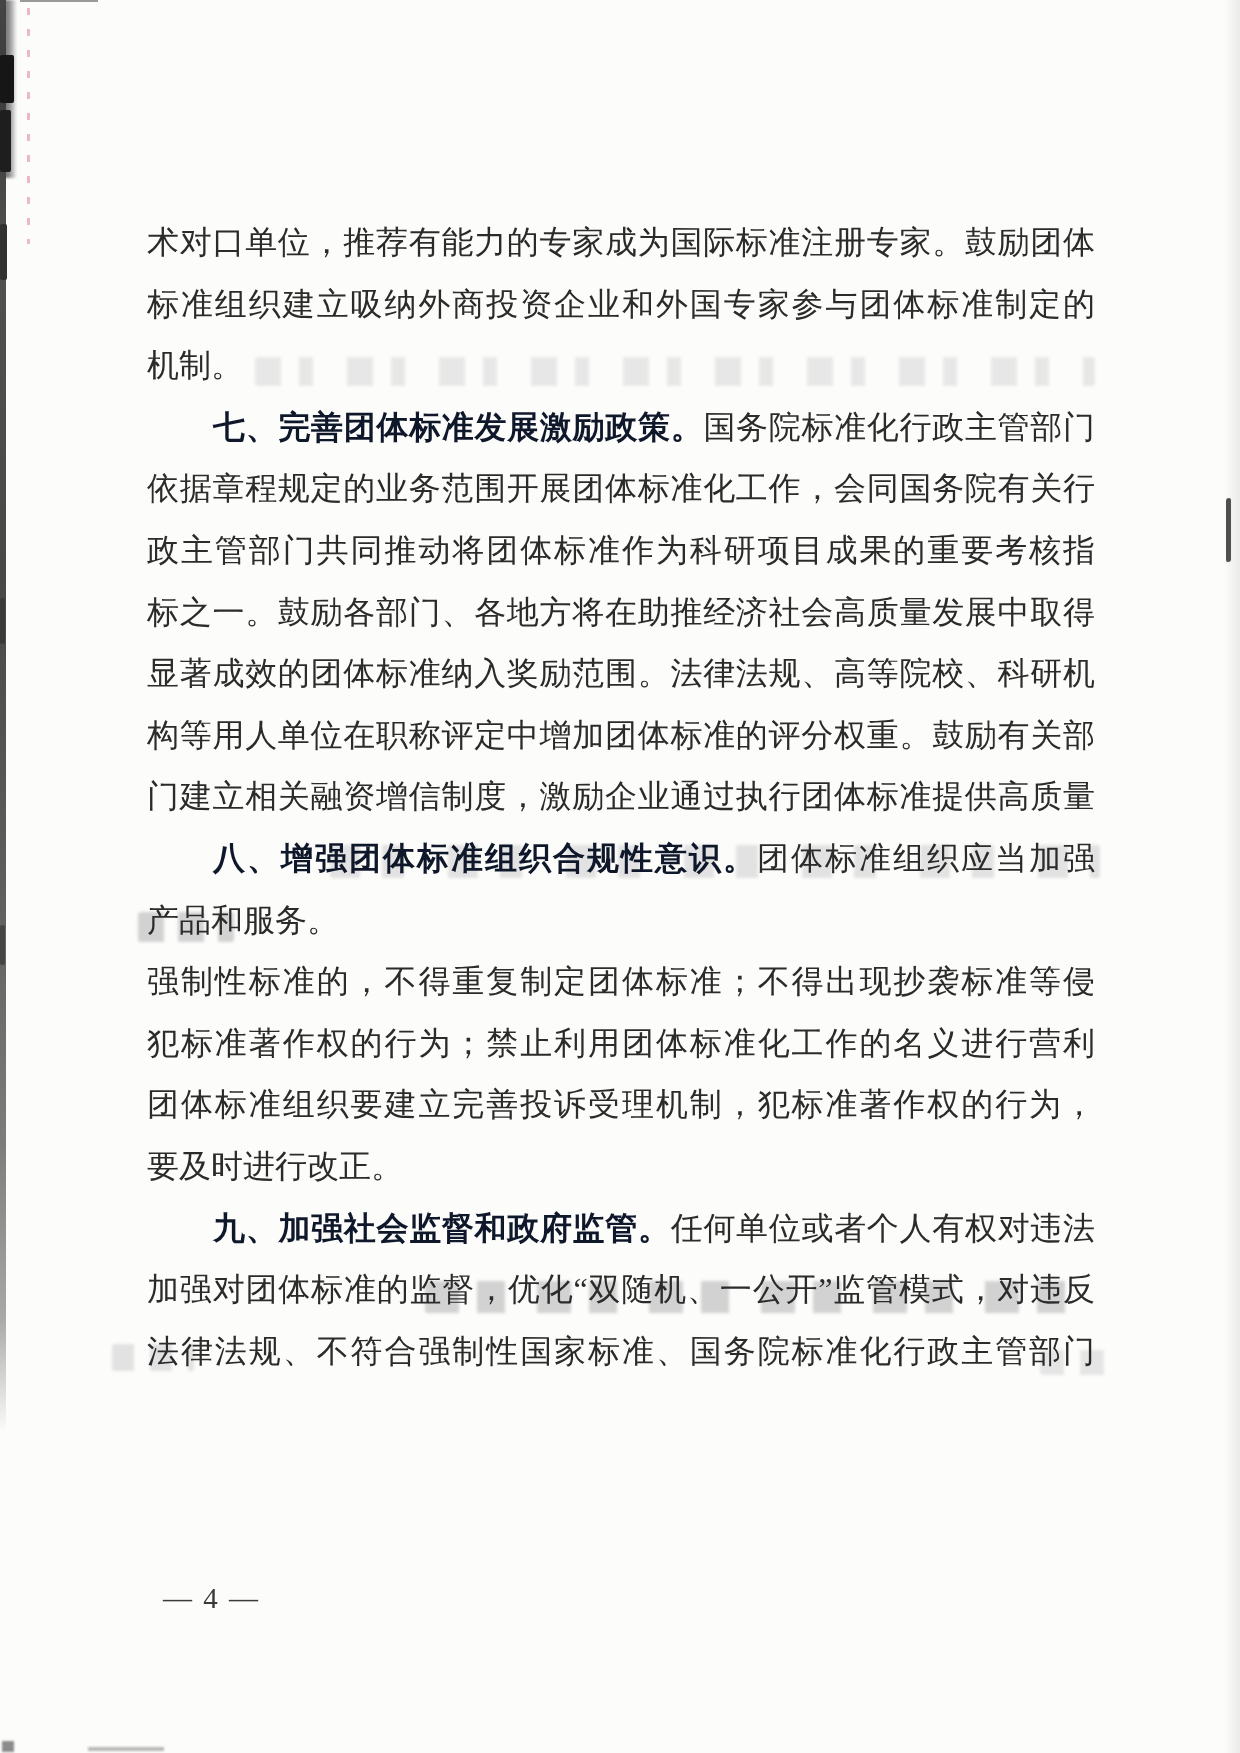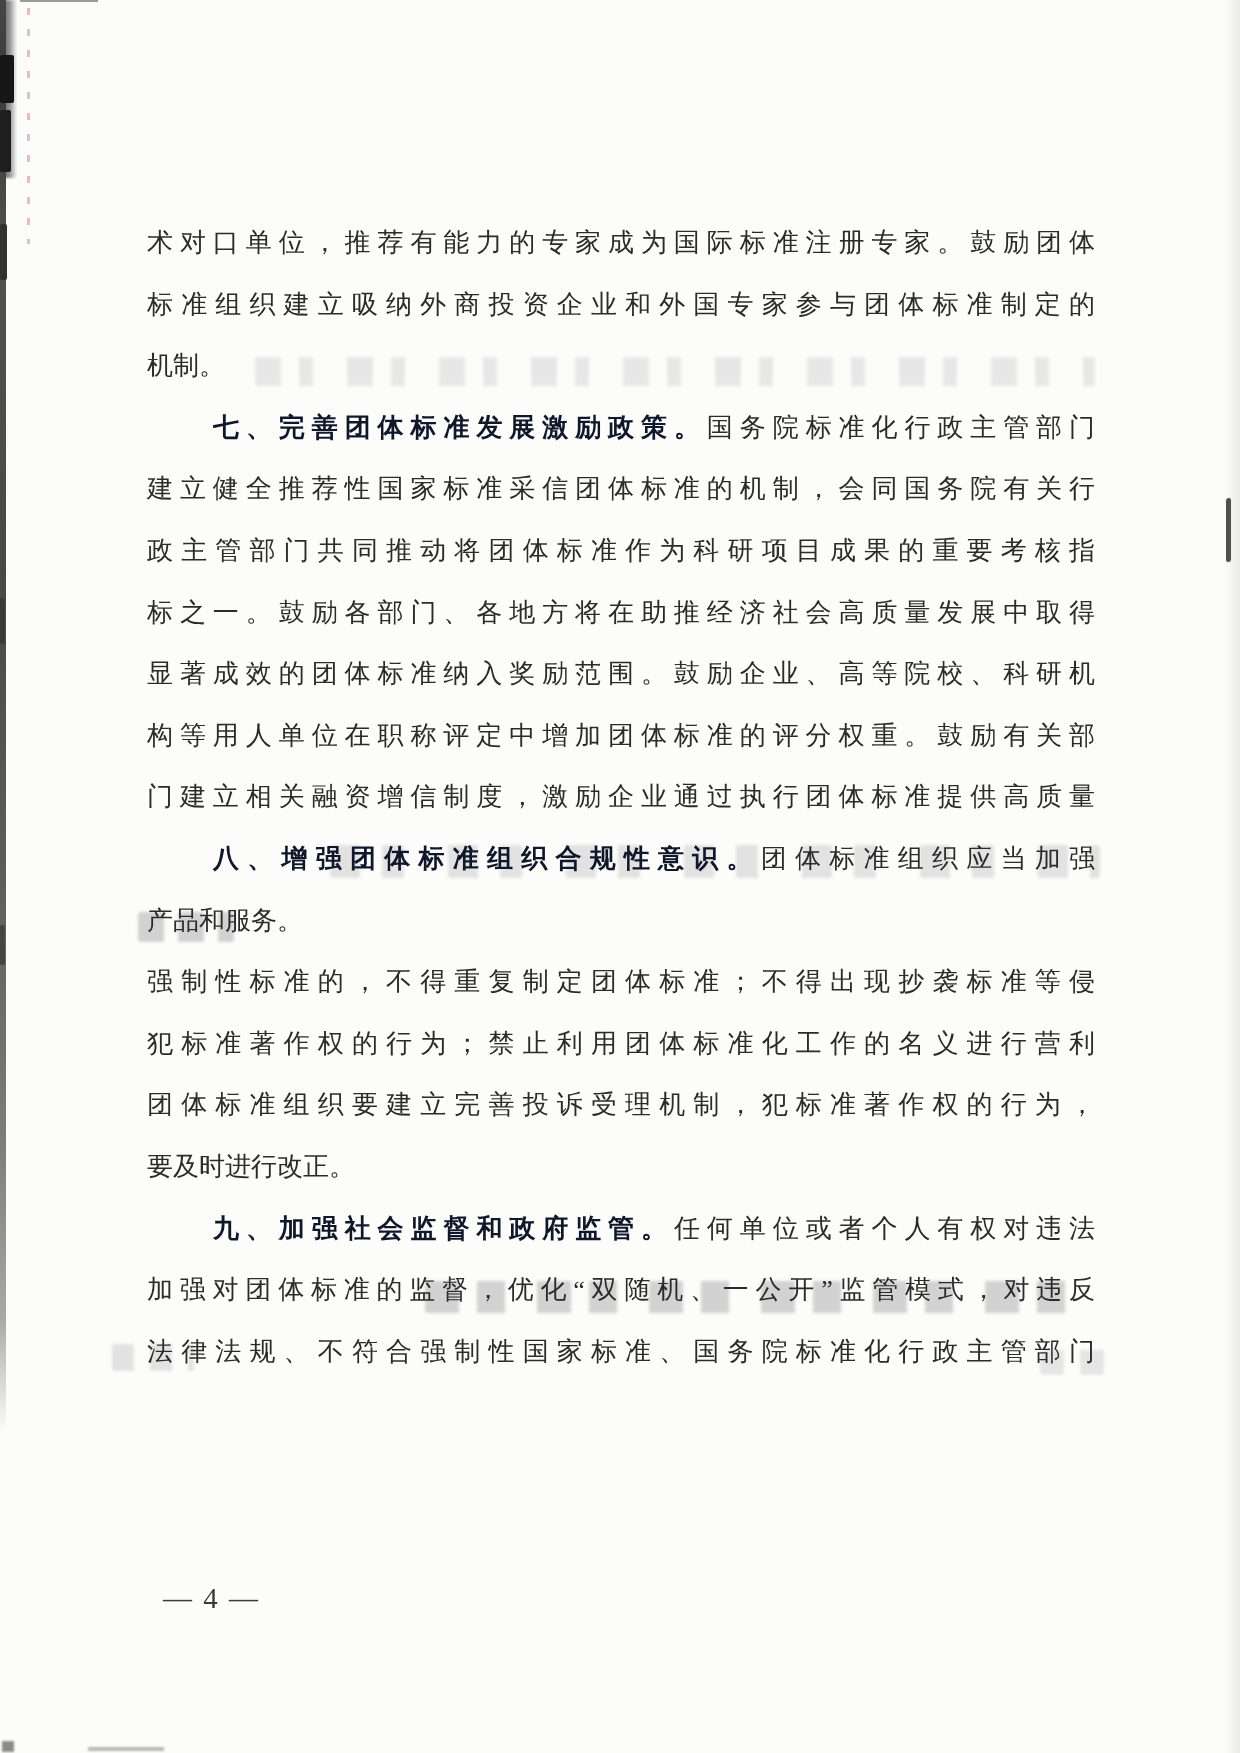--- a/index.html
+++ b/index.html
@@ -1,21 +1,21 @@
 <!DOCTYPE html>
 <html><head>
 <meta charset="utf-8">
 <style>
   html,body{margin:0;padding:0;}
   body{width:1240px;height:1753px;background:#e8e8e8;font-family:"Liberation Serif",serif;}
   .page{position:relative;width:1240px;height:1753px;background:#fcfcfa;overflow:hidden;}
 
   
   .doc-text{position:absolute;left:147px;top:212px;width:948px;
-            font-size:26px;color:#2b2b2b;}
+            font-size:32px;color:#2b2b2b;}
   .ln{height:61.6px;line-height:61.6px;text-align:justify;text-align-last:justify;}
   .ln.short{text-align:left;text-align-last:left;}
   .ln.indent{padding-left:66px;}
   .ln .bold{font-weight:700;color:#0f172a;}
 
   .page-num{position:absolute;left:163px;top:1578px;width:140px;height:40px;
             line-height:40px;font-size:29px;color:#3a3a3a;text-align:left;
             letter-spacing:2px;}
 
   
@@ -86,24 +86,24 @@
   <div class="ghost gC"></div>
   <div class="ghost gD"></div>
   <div class="ghost gE"></div>
   <div class="ghost gF"></div>
 
   <div class="doc-text">
     <div class="ln"><span>术对口单位，推荐有能力的专家成为国际标准注册专家。鼓励团体</span></div>
     <div class="ln"><span>标准组织建立吸纳外商投资企业和外国专家参与团体标准制定的</span></div>
     <div class="ln short"><span>机制。</span></div>
     <div class="ln indent"><span class="bold">七、完善团体标准发展激励政策。</span><span>国务院标准化行政主管部门</span></div>
-    <div class="ln"><span>建立健全推荐性国家标准采信团体标准的机制，会同国务院有关行</span></div>
+    <div class="ln"><span>依据章程规定的业务范围开展团体标准化工作，会同国务院有关行</span></div>
     <div class="ln"><span>政主管部门共同推动将团体标准作为科研项目成果的重要考核指</span></div>
     <div class="ln"><span>标之一。鼓励各部门、各地方将在助推经济社会高质量发展中取得</span></div>
-    <div class="ln"><span>显著成效的团体标准纳入奖励范围。鼓励企业、高等院校、科研机</span></div>
+    <div class="ln"><span>显著成效的团体标准纳入奖励范围。法律法规、高等院校、科研机</span></div>
     <div class="ln"><span>构等用人单位在职称评定中增加团体标准的评分权重。鼓励有关部</span></div>
     <div class="ln"><span>门建立相关融资增信制度，激励企业通过执行团体标准提供高质量</span></div>
     <div class="ln indent"><span class="bold">八、增强团体标准组织合规性意识。</span><span>团体标准组织应当加强</span></div>
     <div class="ln short"><span>产品和服务。</span></div>
     <div class="ln"><span>强制性标准的，不得重复制定团体标准；不得出现抄袭标准等侵</span></div>
     <div class="ln"><span>犯标准著作权的行为；禁止利用团体标准化工作的名义进行营利</span></div>
     <div class="ln"><span>团体标准组织要建立完善投诉受理机制，犯标准著作权的行为，</span></div>
     <div class="ln short"><span>要及时进行改正。</span></div>
     <div class="ln indent"><span class="bold">九、加强社会监督和政府监管。</span><span>任何单位或者个人有权对违法</span></div>
     <div class="ln"><span>加强对团体标准的监督，优化“双随机、一公开”监管模式，对违反</span></div>

